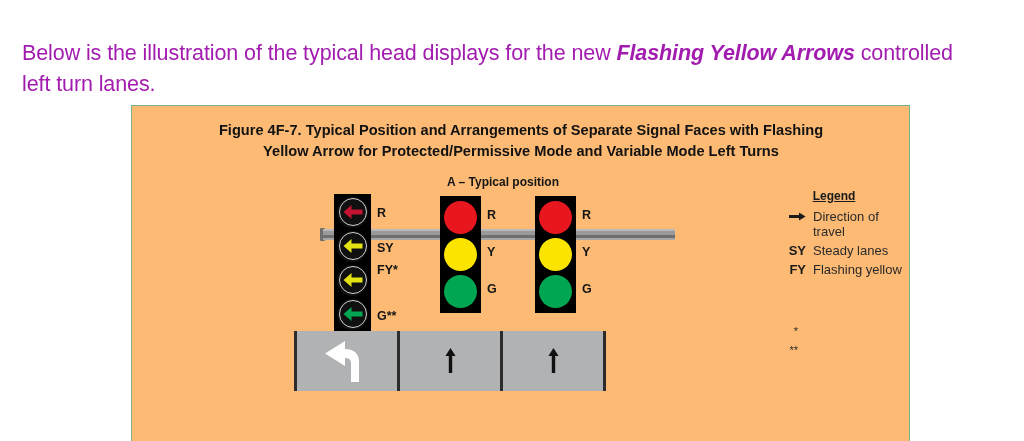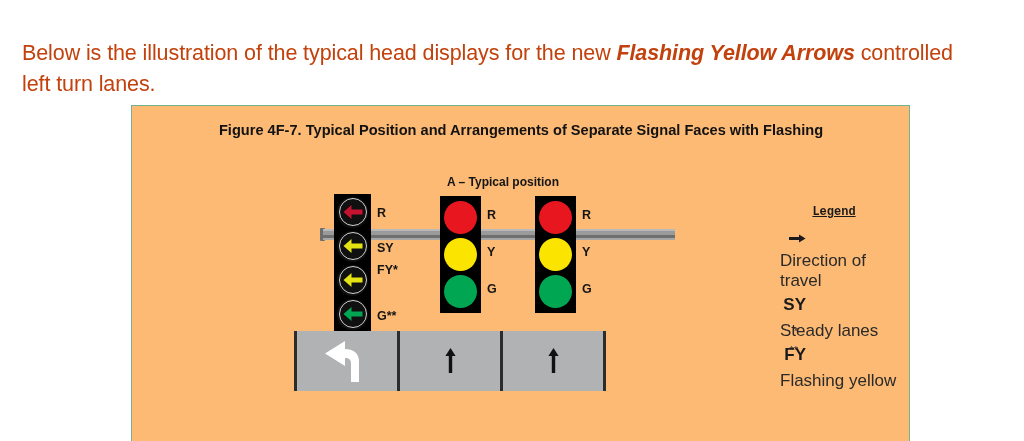--- a/index.html
+++ b/index.html
@@ -16,21 +16,21 @@
   }
 
   
   #intro-paragraph {
     position: absolute;
     left: 22px;
     top: 16px;
     width: 960px;
     font-size: 21.5px;
     line-height: 31px;
-    color: #c2410c;
+    color: #a21caf;
     letter-spacing: -0.1px;
   }
   #intro-paragraph .em {
     font-weight: bold;
     font-style: italic;
   }
 
   
   #figure-frame {
     position: absolute;
@@ -168,30 +168,28 @@
     top: 83px;
     width: 130px;
   }
   #legend-title {
     font-size: 12px;
     font-weight: bold;
     color: #1a1a1a;
     text-align: center;
     text-decoration: underline;
     width: 92px;
-    margin: 16px 0 6px 8px;
-    font-family: Liberation Mono, monospace;
+    margin: 0 0 6px 8px;
   }
   .legend-row {
     display: flex;
     align-items: flex-start;
     margin-bottom: 4px;
-    font-size: 17px;
+    font-size: 13px;
     color: #2a2a2a;
-    flex-direction: column;
   }
   .legend-key {
     width: 26px;
     flex: 0 0 26px;
     text-align: right;
     font-weight: bold;
     padding-right: 7px;
     color: #1a1a1a;
   }
   .legend-key.icon-key {
@@ -251,20 +249,21 @@
 </style>
 </head>
 <body>
 
 <p id="intro-paragraph"><span>Below is the illustration of the typical head displays for the new </span><span class="em">Flashing Yellow Arrows</span><span> controlled left turn lanes.</span></p>
 
 <div id="figure-frame">
 
   <div id="figure-caption">
     <div>Figure 4F-7.  Typical Position and Arrangements of Separate Signal Faces with Flashing</div>
+    <div>Yellow Arrow for Protected/Permissive Mode and Variable Mode Left Turns</div>
   </div>
 
   <div id="section-a-heading">A – Typical position</div>
 
   <div id="mast-arm-cap"></div>
   <div id="mast-arm"></div>
 
   <div class="signal-head" id="signal-head-arrow">
     <div class="lens lens-arrow">
       <svg width="22" height="16" viewBox="0 0 22 16">

